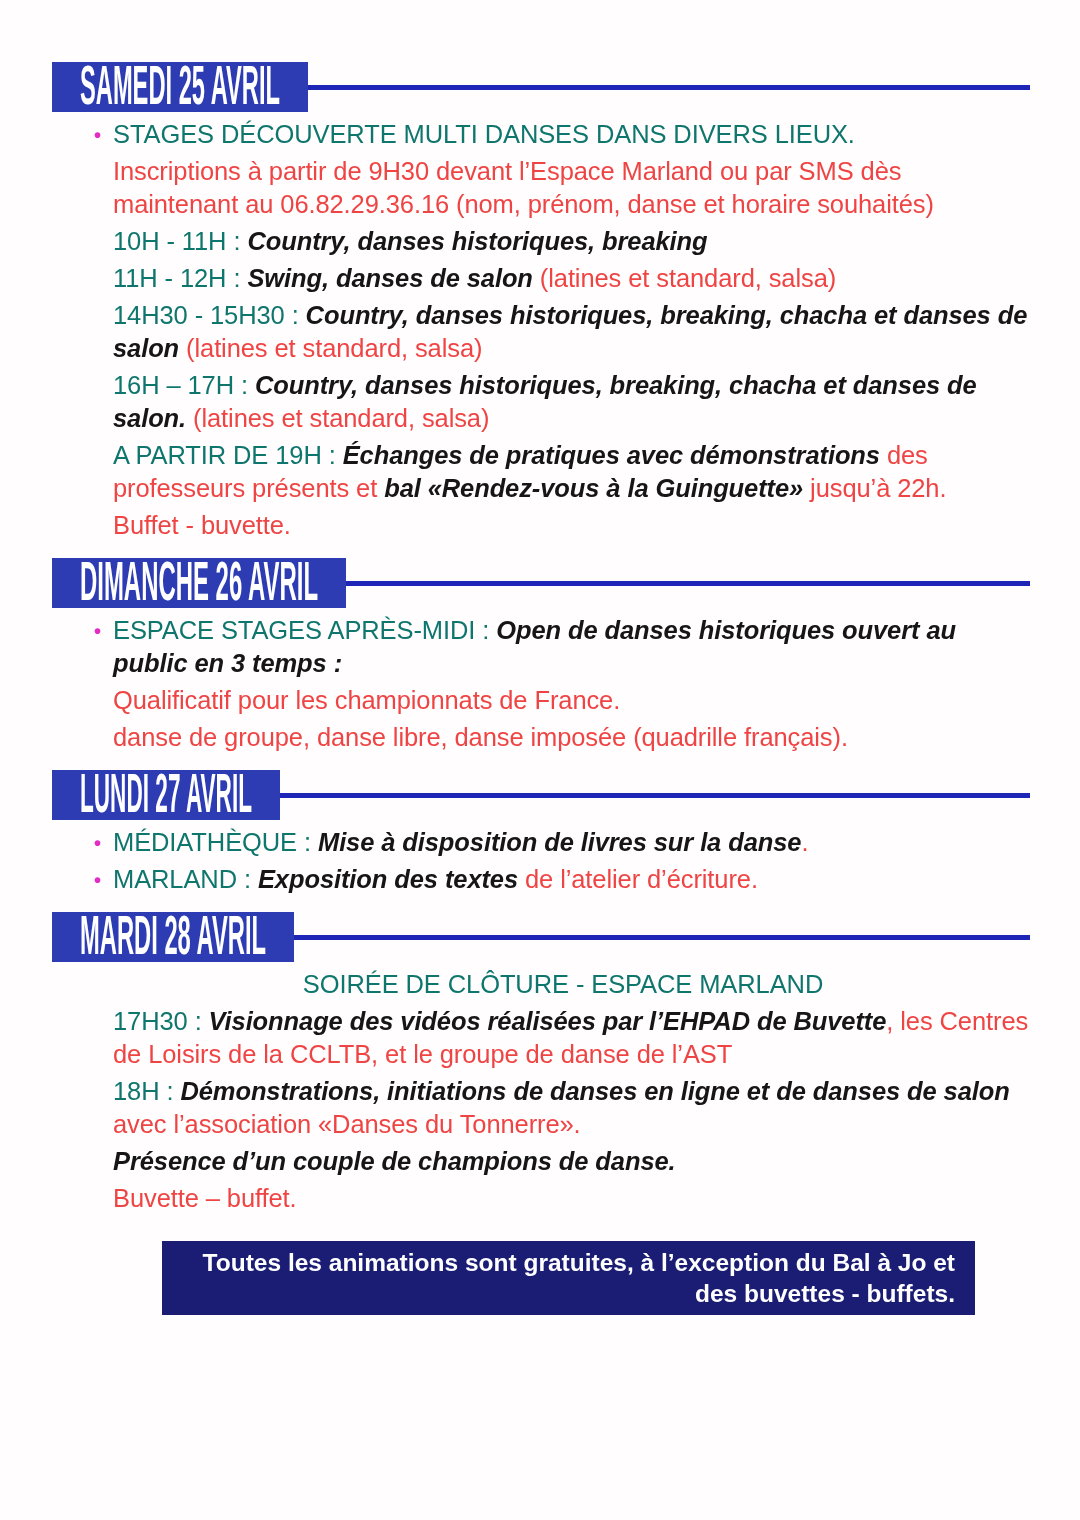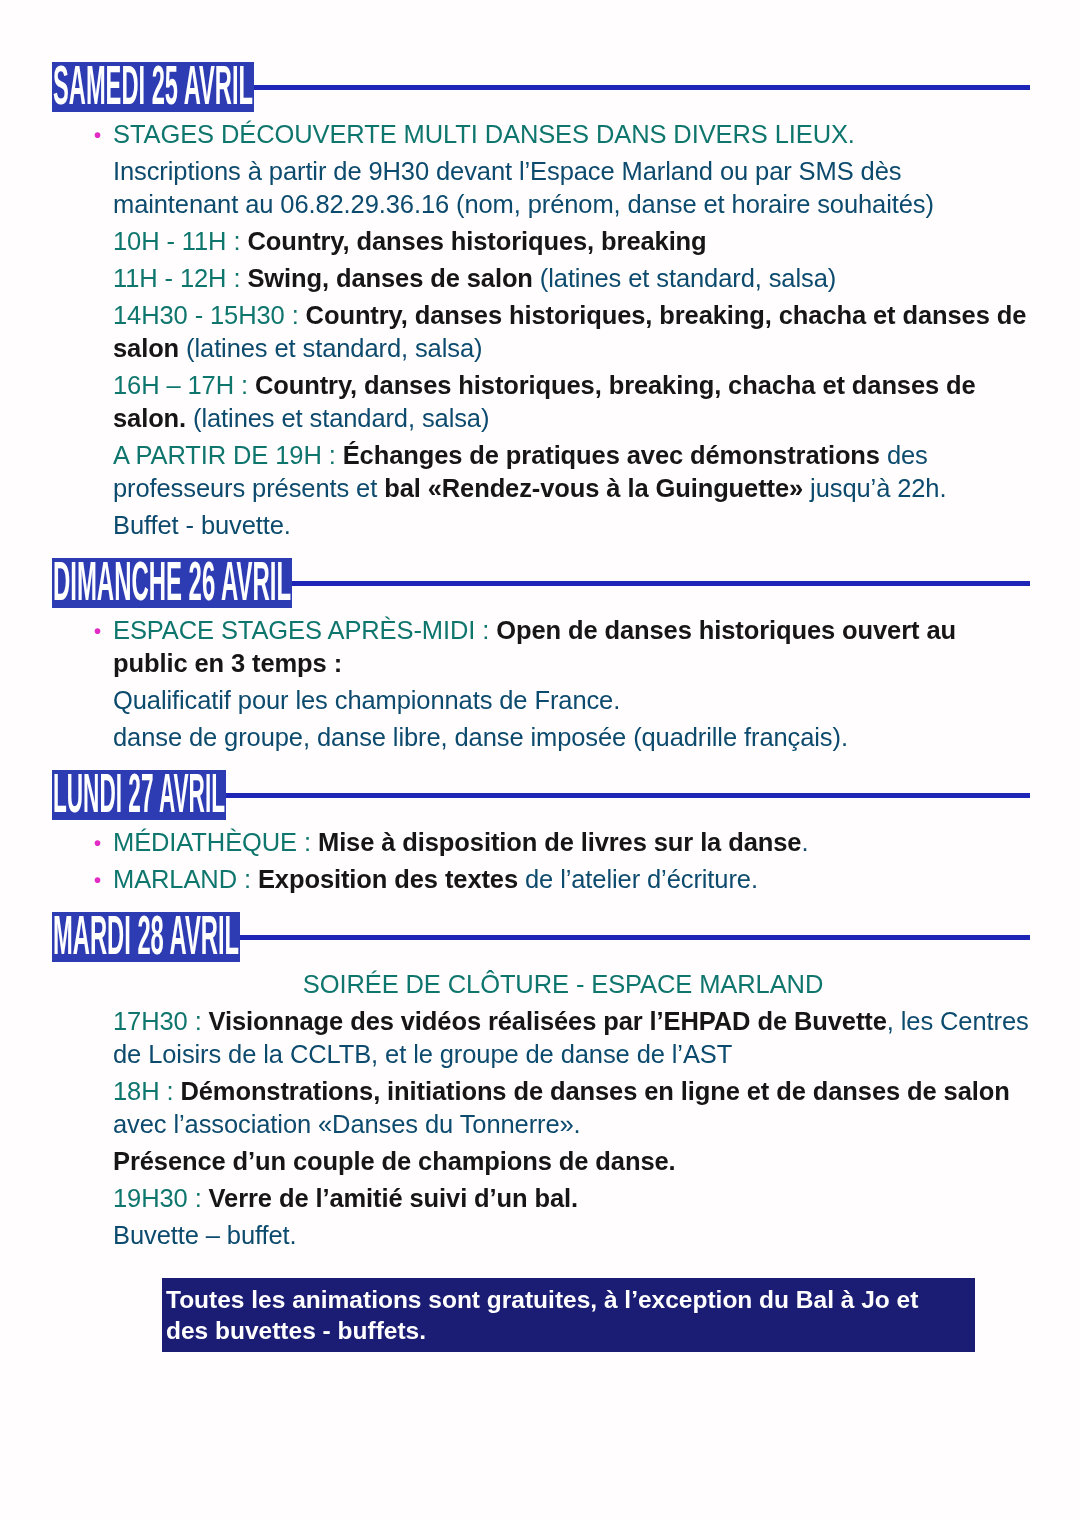--- a/index.html
+++ b/index.html
@@ -4,35 +4,35 @@
 <title>Demain se danse</title>
 <style>
   html,body{margin:0;padding:0;background:#e8e8e8;}
   .page{
     width:1080px;height:1520px;background:#fffdfd;position:relative;overflow:hidden;
     font-family:"Liberation Sans",sans-serif;color:#1c1c1c;margin:0 auto;
   }
   .content{position:absolute;left:52px;top:62px;width:978px;}
   .section{margin-bottom:16px;}
   .day-row{display:flex;align-items:center;height:50px;margin-bottom:6px;}
-  .day-box{background:#2e3cb4;height:50px;display:flex;align-items:center;padding:0 1px;}
+  .day-box{background:#2e3cb4;height:50px;display:flex;align-items:center;padding:0 28px;}
   .day-box svg{display:block;overflow:visible;}
   .day-box text{font-family:"Liberation Sans",sans-serif;}
   .day-rule{flex:1;height:5px;background:#1e26b8;}
   .items{padding-left:61px;}
   p.para{margin:0 0 4px 0;font-size:25.5px;line-height:33px;position:relative;letter-spacing:-0.1px;}
   p.para.subhead{margin-left:-17px;text-align:center;}
   .bullet-dot{position:absolute;left:-19px;top:1px;color:#e22cc5;font-size:20px;font-weight:700;}
   .seg-pink{color:#0f766e;font-weight:400;}
-  .seg-bold{color:#161616;font-weight:700;}
-  .seg-reg{color:#0c4a6e;font-weight:400;}
+  .seg-bold{color:#161616;font-weight:700;font-style:italic;}
+  .seg-reg{color:#ef4444;font-weight:400;}
   .banner{
     margin:26px 0 0 110px;width:813px;box-sizing:border-box;
     background:#1b1c73;color:#ffffff;font-weight:700;
-    font-size:24.5px;line-height:31px;text-align:left;padding:6px 4px;
+    font-size:24.5px;line-height:31px;text-align:right;padding:6px 20px;
   }
   .logo{position:absolute;top:1372px;right:50px;}
   .logo svg{display:block;overflow:visible;}
   .logo text{font-family:"Liberation Sans",sans-serif;}
 </style>
 </head>
 <body>
 
 <div class="page">
   <div class="content">
@@ -94,21 +94,20 @@
                 <text x="0" y="36.5" font-size="48" font-weight="bold" fill="#ffffff" textLength="186" lengthAdjust="spacingAndGlyphs" transform="scale(1,1.15)">MARDI 28 AVRIL</text>
               </svg>
             </div>
             <div class="day-rule"></div>
           </div>
           <div class="items">
             <p class="para subhead"><span class="seg seg-pink">SOIRÉE DE CLÔTURE - ESPACE MARLAND</span></p>
             <p class="para"><span class="seg seg-pink">17H30 : </span><span class="seg seg-bold">Visionnage des vidéos réalisées par l’EHPAD de Buvette</span><span class="seg seg-reg">, les Centres de Loisirs de la CCLTB, et le groupe de danse de l’AST</span></p>
             <p class="para"><span class="seg seg-pink">18H : </span><span class="seg seg-bold">Démonstrations, initiations de danses en ligne et de danses de salon</span><span class="seg seg-reg"> avec l’association «Danses du Tonnerre».</span></p>
             <p class="para"><span class="seg seg-bold">Présence d’un couple de champions de danse.</span></p>
-            <p class="para"><span class="seg seg-pink">19H30 : </span><span class="seg seg-bold">Verre de l’amitié suivi d’un bal.</span></p>
             <p class="para"><span class="seg seg-reg">Buvette – buffet.</span></p>
           </div>
         </section>
       </div>
 
     <div class="banner">
       <div>Toutes les animations sont gratuites, à l’exception du Bal à Jo et</div>
       <div>des buvettes - buffets.</div>
     </div>
 

